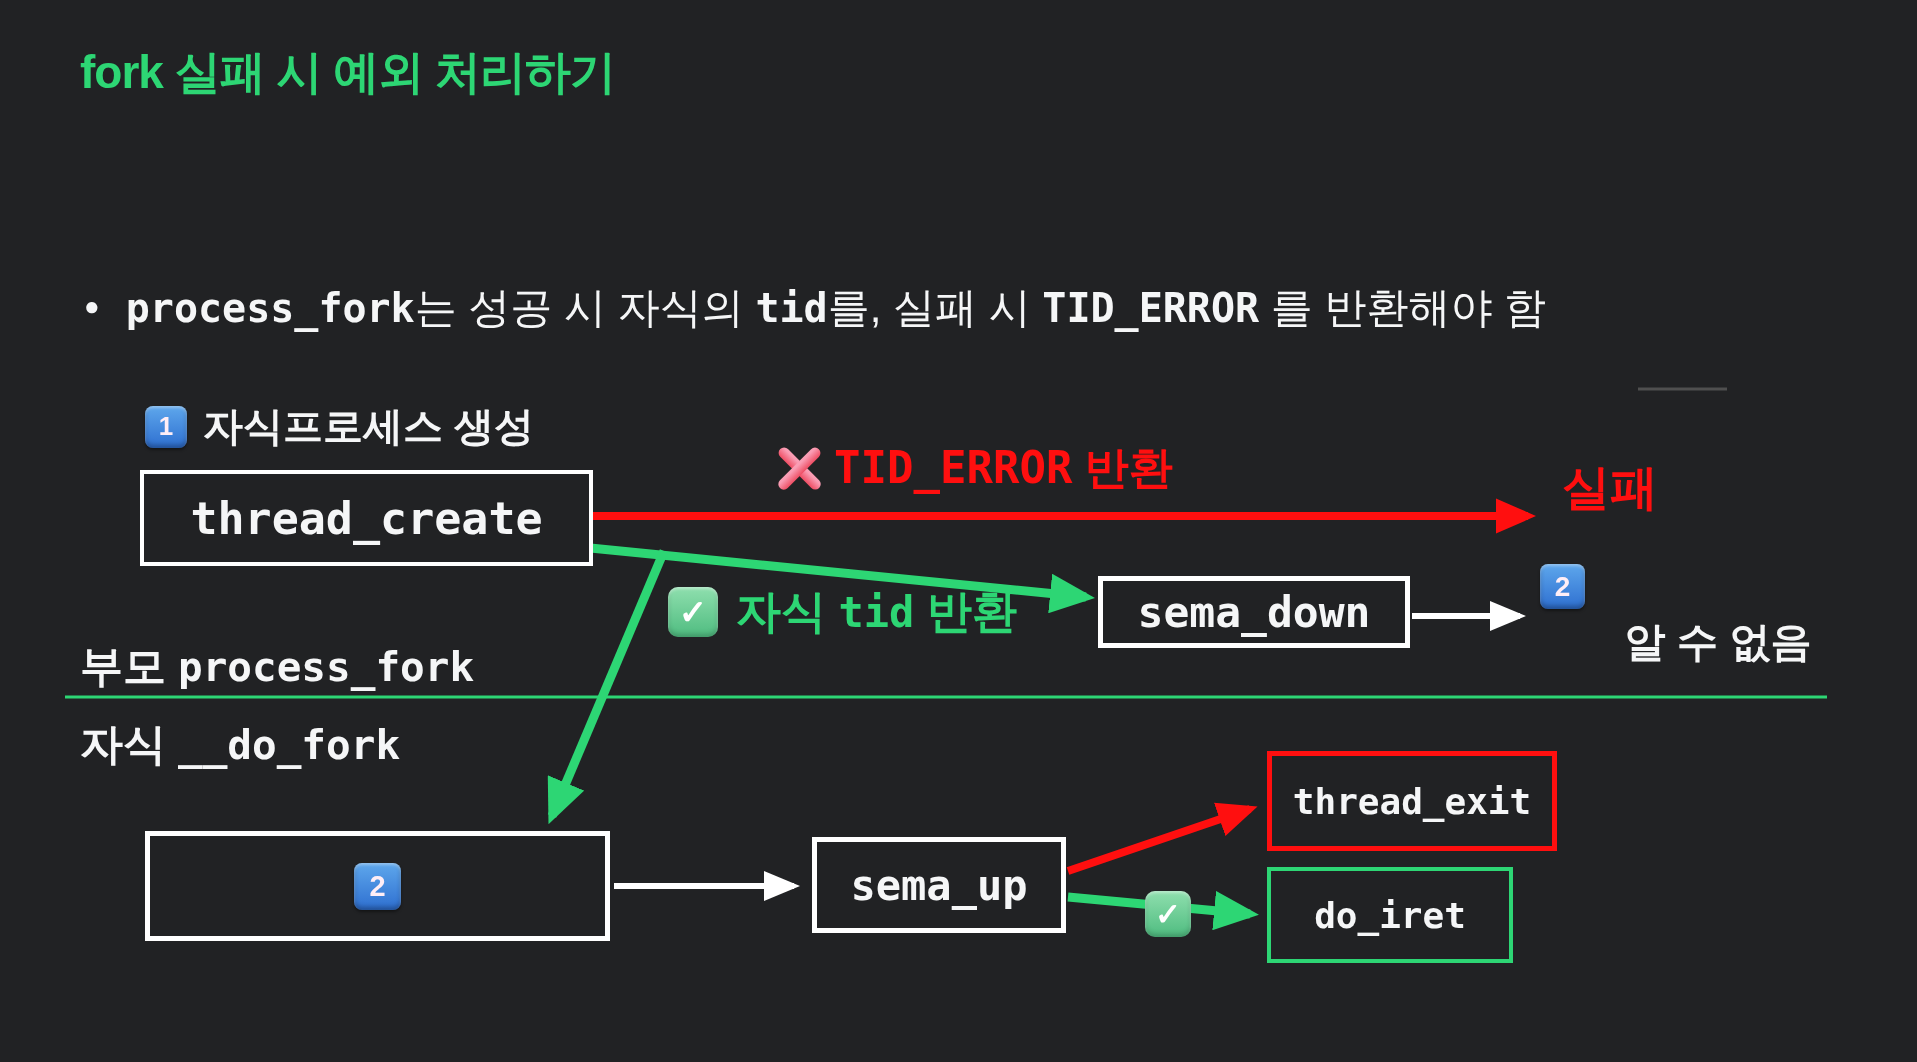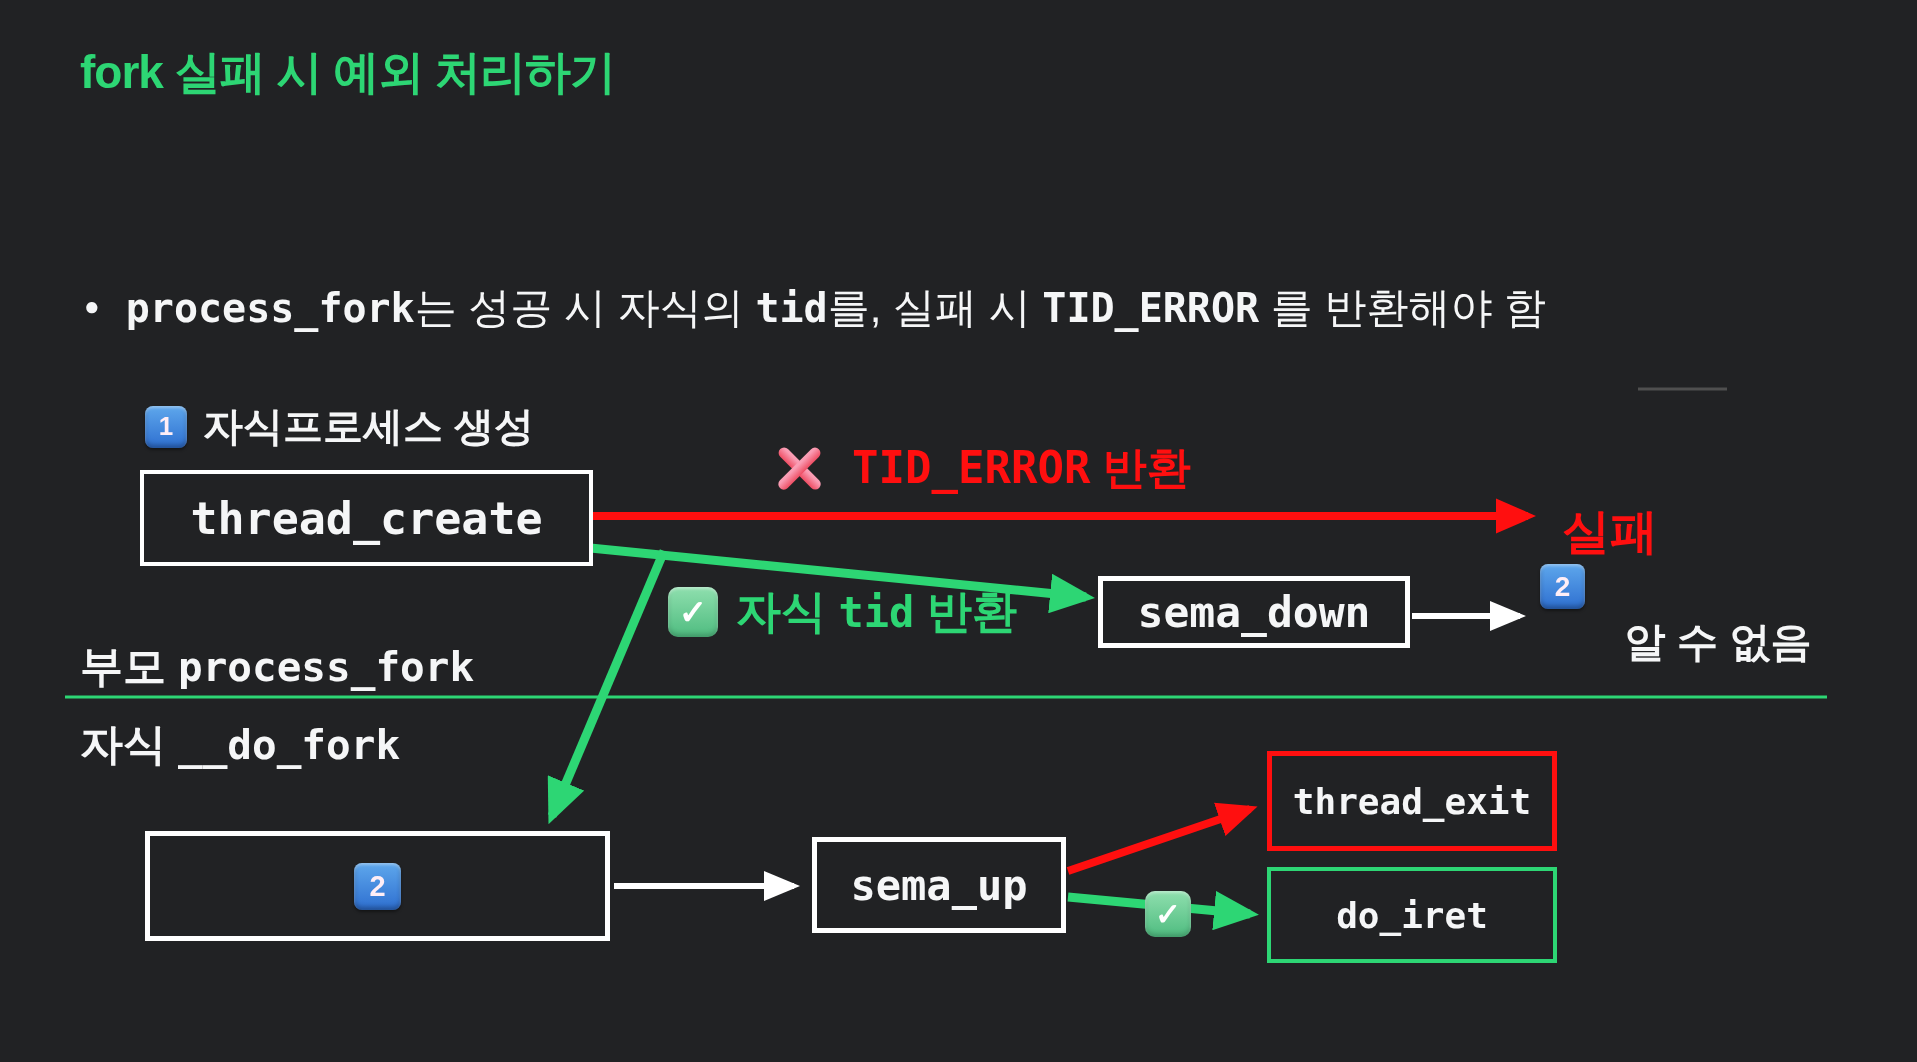--- a/index.html
+++ b/index.html
@@ -38,44 +38,44 @@
   .mk-red{fill:var(--red);} .mk-green{fill:var(--green);} .mk-white{fill:#ffffff;}
 
   
   .fbox{display:flex;align-items:center;justify-content:center;background:var(--bg);
         border:4px solid var(--box-border);color:var(--text);white-space:nowrap;}
   .b-thread-create{left:140px;top:470px;width:453px;height:96px;font-size:45px;border-width:4px;}
   .b-sema-down{left:1098px;top:576px;width:312px;height:72px;font-size:43px;border-width:5px;}
   .b-parent-copy{left:145px;top:831px;width:465px;height:110px;font-size:44px;border-width:5px;gap:14px;}
   .b-sema-up{left:812px;top:837px;width:254px;height:96px;font-size:42px;border-width:5px;}
   .b-thread-exit{left:1267px;top:751px;width:290px;height:100px;font-size:36px;border:5px solid var(--red);}
-  .b-do-iret{left:1267px;top:867px;width:290px;height:96px;font-size:36px;border:4px solid var(--green);}
+  .b-do-iret{left:1267px;top:867px;width:246px;height:96px;font-size:36px;border:4px solid var(--green);}
 
   
   .keycap{display:inline-flex;align-items:center;justify-content:center;flex:none;
     border-radius:8px;background:linear-gradient(180deg,var(--keycap-top),var(--keycap-bottom));
     color:#ffeef6;font-weight:700;
     box-shadow:inset 0 2px 3px rgba(255,255,255,.35), inset 0 -3px 5px rgba(0,0,0,.3), 0 2px 3px rgba(0,0,0,.4);}
   .check{display:inline-flex;align-items:center;justify-content:center;flex:none;border-radius:10px;
     background:linear-gradient(180deg,var(--check-top),var(--check-bottom));color:#ffffff;
     box-shadow:inset 0 2px 3px rgba(255,255,255,.4), inset 0 -3px 5px rgba(0,0,0,.2);}
   .check span{font-weight:900;}
   .cross{position:relative;flex:none;}
   .cross::before,.cross::after{content:"";position:absolute;left:4%;top:41%;width:92%;height:19%;
     border-radius:12px;background:linear-gradient(180deg,var(--cross-top) 20%,var(--cross-bottom));}
   .cross::before{transform:rotate(45deg);} .cross::after{transform:rotate(-45deg);}
 
   
   .step1{left:145px;top:399px;display:flex;align-items:center;gap:16px;font-size:40px;font-weight:700;}
   .step1 .keycap{width:42px;height:42px;font-size:26px;}
 
-  .lbl-tid-error{left:770px;top:438px;display:flex;align-items:center;gap:22px;color:var(--red);
+  .lbl-tid-error{left:770px;top:438px;display:flex;align-items:center;gap:4px;color:var(--red);
     font-size:44px;font-weight:700;white-space:nowrap;}
   .lbl-tid-error .cross{width:60px;height:60px;}
-  .lbl-fail{left:1562px;top:500px;font-size:48px;font-weight:700;color:var(--red);}
+  .lbl-fail{left:1562px;top:456px;font-size:48px;font-weight:700;color:var(--red);}
 
   .lbl-child-tid{left:668px;top:582px;display:flex;align-items:center;gap:18px;color:var(--green);
     font-size:45px;font-weight:700;white-space:nowrap;}
   .lbl-child-tid .check{width:50px;height:50px;font-size:34px;}
   .lbl-child-tid .mono{font-size:42px;}
 
   .lbl-parent{left:80px;top:638px;font-size:43px;font-weight:700;white-space:nowrap;}
   .lbl-child{left:80px;top:716px;font-size:43px;font-weight:700;white-space:nowrap;}
   .lbl-parent .mono,.lbl-child .mono{font-size:41px;}
 

